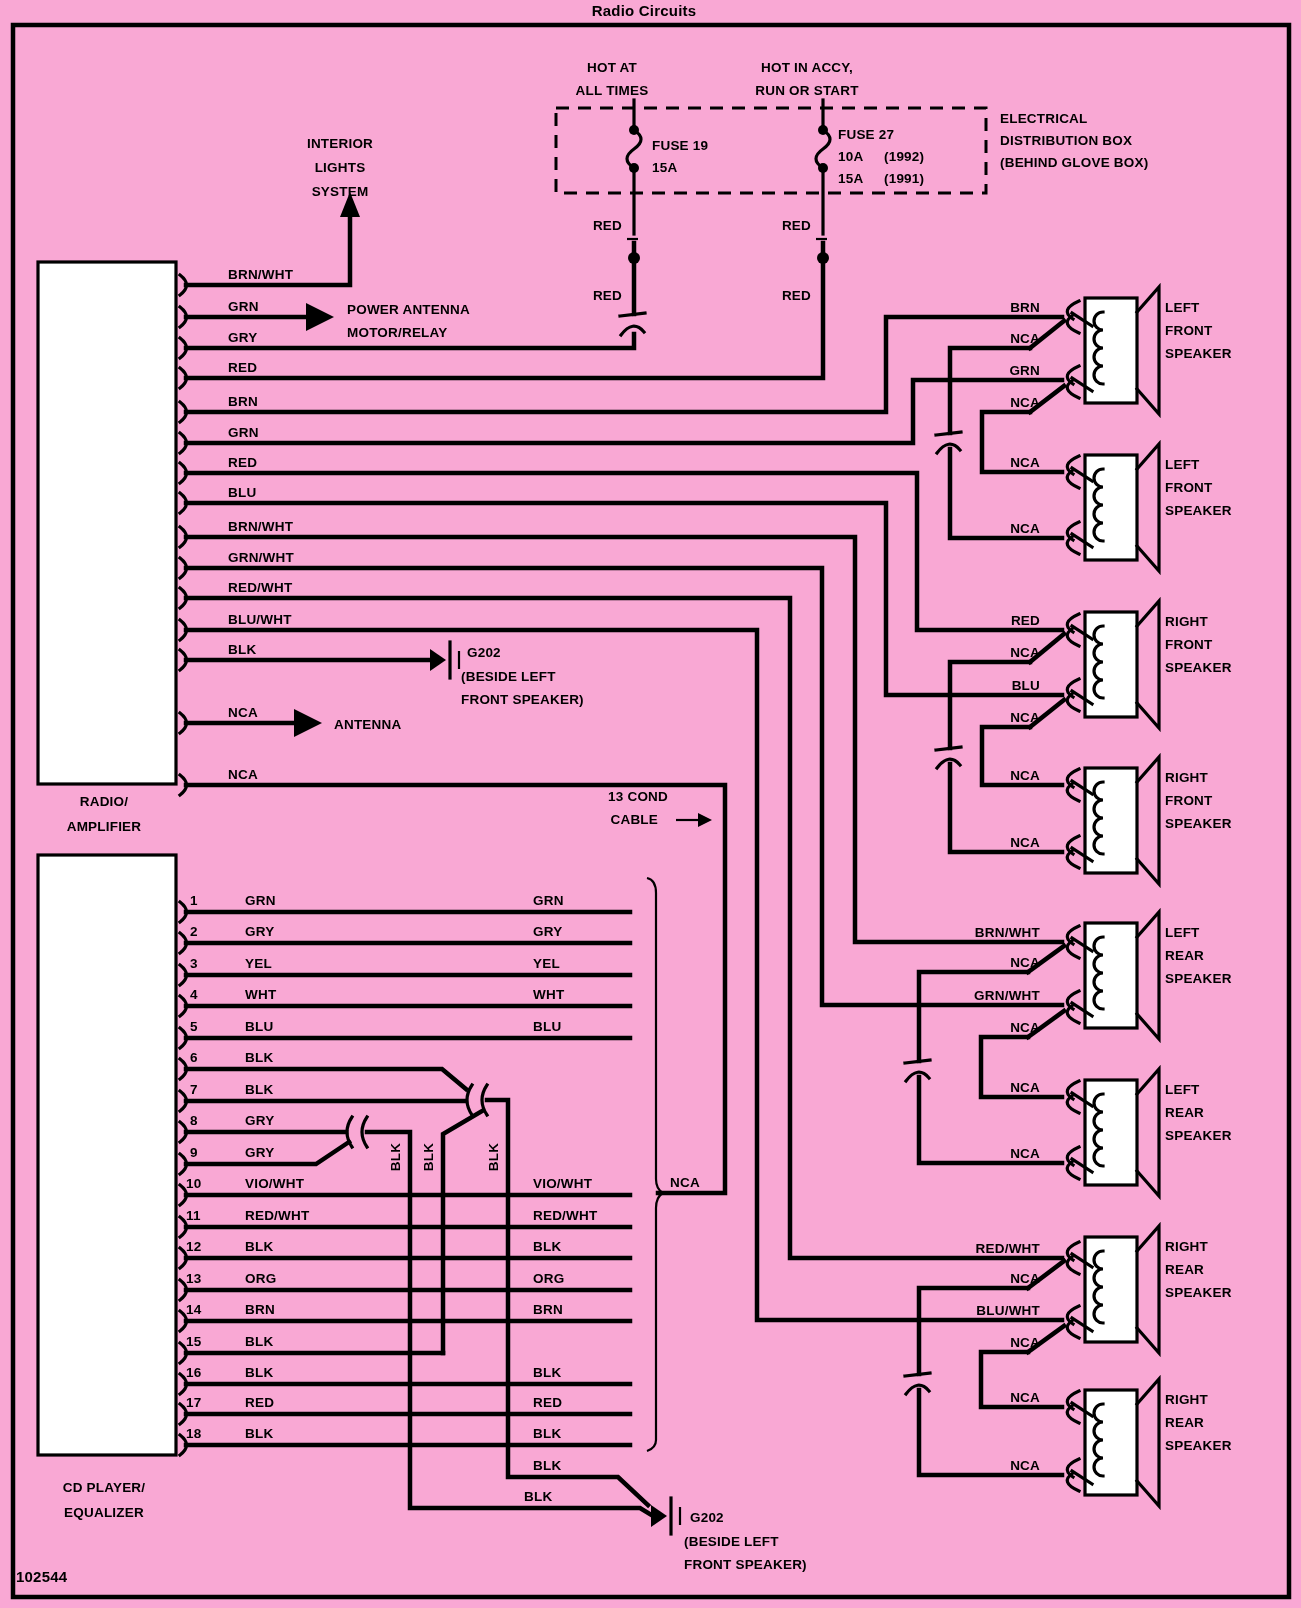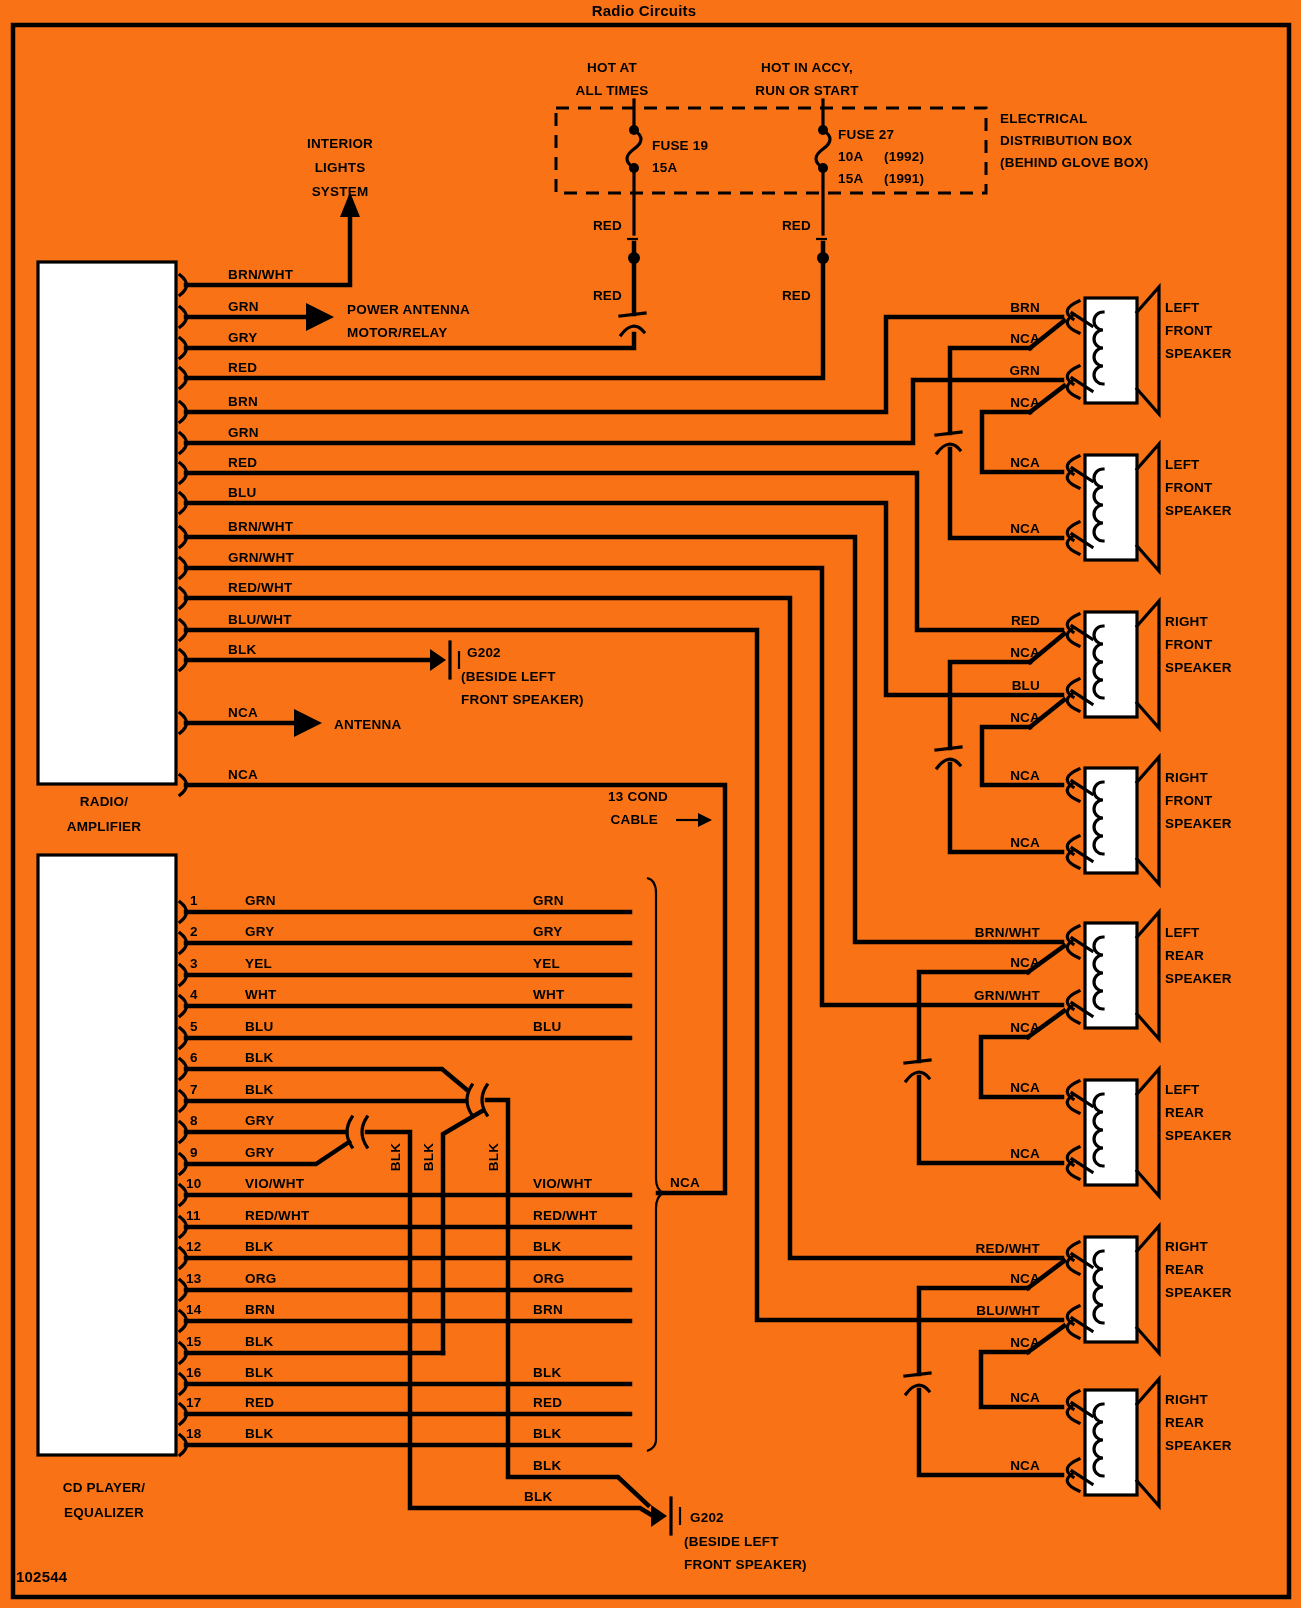--- a/index.html
+++ b/index.html
@@ -1,16 +1,16 @@
 <!DOCTYPE html>
 <html><head>
 <meta charset="utf-8">
 <style>
   html,body{margin:0;padding:0;background:#fff;}
-  #page{position:relative;width:1301px;height:1608px;background:#f97316;overflow:hidden;}
+  #page{position:relative;width:1301px;height:1608px;background:#f9a8d4;overflow:hidden;}
   svg{position:absolute;left:0;top:0;}
   svg text{user-select:none;}
   .lbl{font-family:"Liberation Sans",sans-serif;font-weight:bold;font-size:13.5px;fill:#000;letter-spacing:.2px;}
   .big{font-size:15px;}
   .mid{text-anchor:middle;}
   .end{text-anchor:end;}
   .w{fill:none;stroke:#000;stroke-width:4.5;stroke-linecap:square;stroke-linejoin:miter;}
   .w3{fill:none;stroke:#000;stroke-width:3.2;stroke-linecap:square;}
   .box{fill:#fff;stroke:#000;stroke-width:3.2;}
   .dash{fill:none;stroke:#000;stroke-width:3;stroke-dasharray:13 9;}

